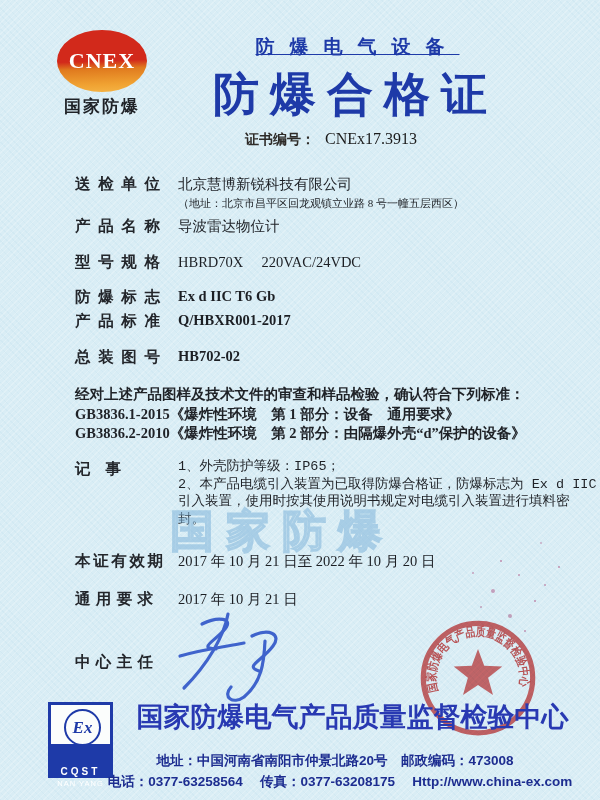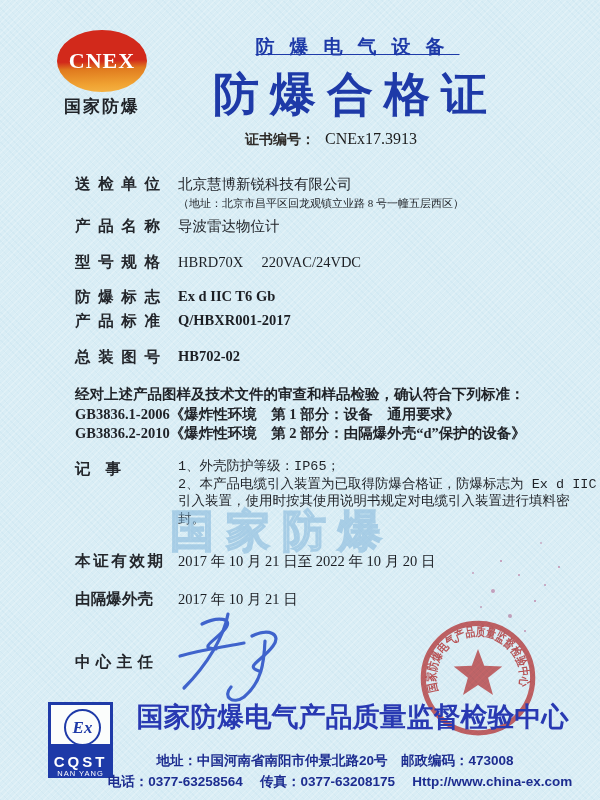--- a/index.html
+++ b/index.html
@@ -58,21 +58,21 @@
 
   
   .exbox{left:48px;top:702px;width:65px;height:76px;border:3px solid #1e3aa8;
         background:#fbfdfc;box-sizing:border-box;}
   .excircle{position:absolute;left:13px;top:4px;width:33px;height:33px;border:2.5px solid #1e3aa8;
         border-radius:50%;display:flex;align-items:center;justify-content:center;}
   .extext{color:#1e3aa8;font-family:"Liberation Serif",serif;font-weight:bold;
         font-style:italic;font-size:17px;}
   .exbottom{position:absolute;left:0;bottom:0;width:100%;height:31px;background:#1e3aa8;
         text-align:center;color:#ffffff;}
-  .cqst{font-size:15px;font-weight:bold;letter-spacing:3px;line-height:15px;display:block;margin-top:10px;}
+  .cqst{font-size:10px;font-weight:bold;letter-spacing:3px;line-height:15px;display:block;margin-top:20px;}
   .nanyang{font-size:7.5px;letter-spacing:1px;line-height:10px;display:block;}
   .org{left:125px;top:699px;width:455px;text-align:center;font-size:27px;font-weight:bold;
         color:#2839b2;font-family:"Liberation Serif",serif;white-space:nowrap;}
   .addrline{left:105px;top:752px;width:460px;text-align:center;font-size:13.5px;
         font-weight:bold;color:#1d2d90;white-space:nowrap;}
   .phoneline{left:80px;top:773px;width:520px;text-align:center;font-size:13.5px;
         font-weight:bold;color:#1d2d90;white-space:nowrap;}
 </style>
 </head>
 <body>
@@ -104,37 +104,37 @@
   <div class="fvalue" style="top:288px;font-weight:bold">Ex d IIC T6 Gb</div>
 
   <div class="flabel" style="top:311px">产品标准</div>
   <div class="fvalue" style="top:312px;font-weight:bold">Q/HBXR001-2017</div>
 
   <div class="flabel" style="top:347px">总装图号</div>
   <div class="fvalue" style="top:348px;font-weight:bold">HB702-02</div>
 
   <div class="abs stdblock">
     <div>经对上述产品图样及技术文件的审查和样品检验，确认符合下列标准：</div>
-    <div>GB3836.1-2006《爆炸性环境　第 1 部分：设备　通用要求》</div>
+    <div>GB3836.1-2015《爆炸性环境　第 1 部分：设备　通用要求》</div>
     <div>GB3836.2-2010《爆炸性环境　第 2 部分：由隔爆外壳“d”保护的设备》</div>
   </div>
 
   <div class="abs notes-label">记事</div>
   <div class="abs noteblock">
     <div>1、外壳防护等级：IP65；</div>
     <div class="note-l2">2、本产品电缆引入装置为已取得防爆合格证，防爆标志为 Ex d IIC Gb 的填料式电缆</div>
     <div>引入装置，使用时按其使用说明书规定对电缆引入装置进行填料密封。</div>
   </div>
 
   <div class="abs watermark">国家防爆</div>
 
   <div class="flabel" style="top:551px;width:88px">本证有效期</div>
   <div class="fvalue" style="top:552px">2017 年 10 月 21 日至 2022 年 10 月 20 日</div>
 
-  <div class="flabel" style="top:589px;width:78px">由隔爆外壳</div>
+  <div class="flabel" style="top:589px;width:78px">通用要求</div>
   <div class="fvalue" style="top:590px">2017 年 10 月 21 日</div>
 
   <div class="flabel" style="top:652px;width:78px">中心主任</div>
 
   <svg class="abs sigsvg" width="125" height="100" viewBox="0 0 125 100">
     <g fill="none" stroke="#2f55c8" stroke-width="3.2" stroke-linecap="round" opacity="0.9">
       <path d="M 30,16 C 46,8 62,10 53,21 C 42,34 26,40 44,41"></path>
       <path d="M 56,6 C 52,28 36,56 12,80"></path>
       <path d="M 8,48 C 32,41 58,38 72,35"></path>
       <path d="M 80,28 C 97,20 110,26 101,38 C 90,53 72,58 87,63"></path>

